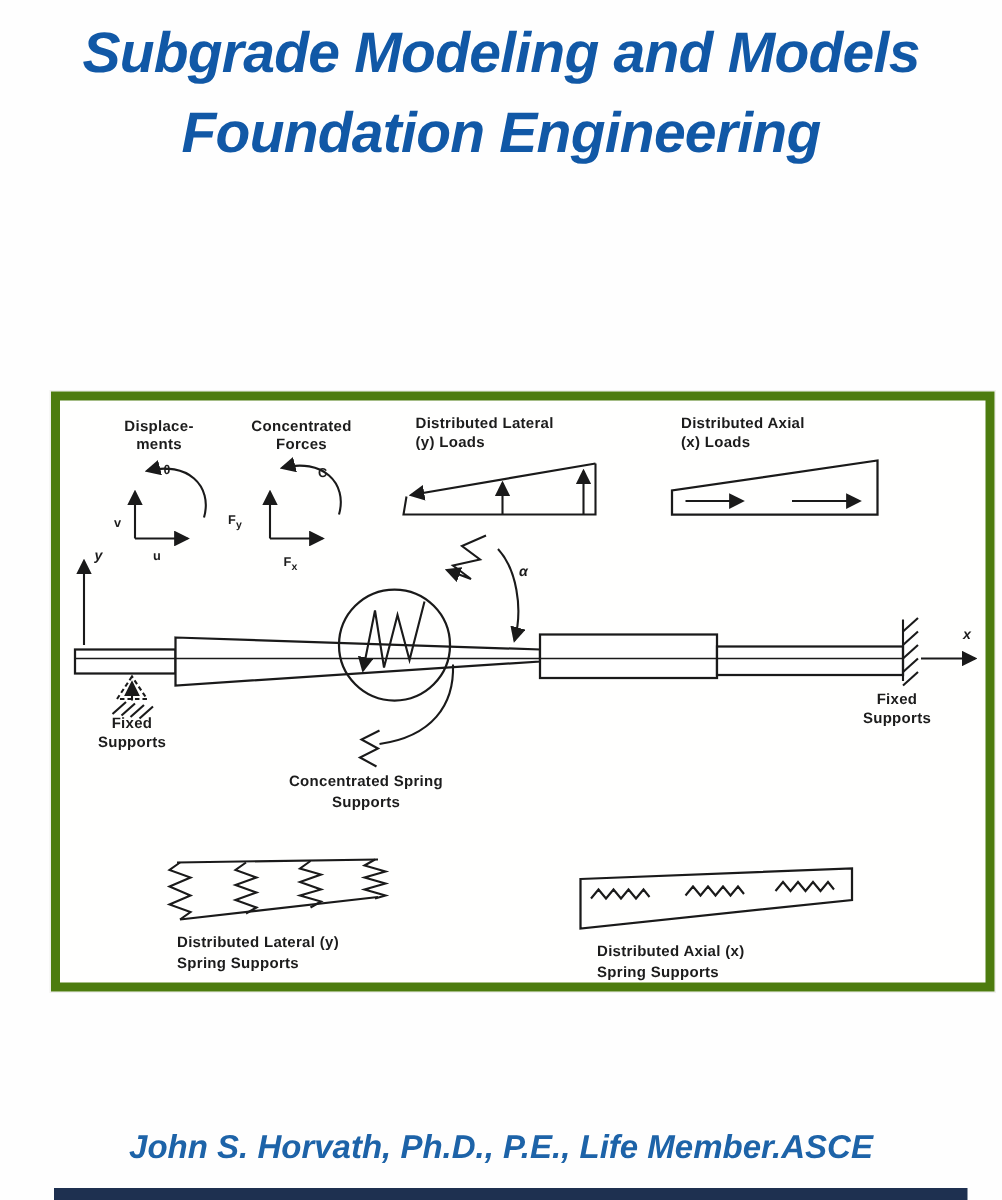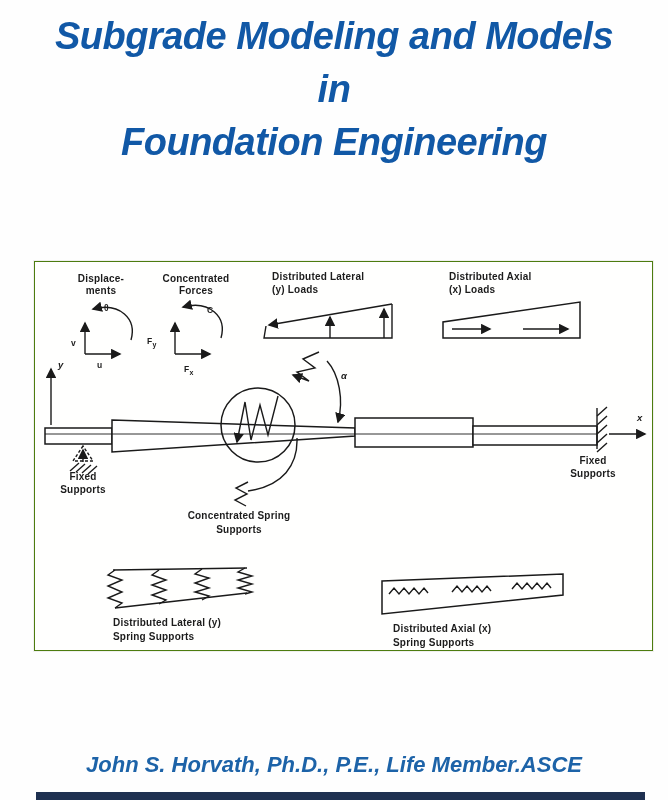--- a/index.html
+++ b/index.html
@@ -9,21 +9,21 @@
   }
   .title-block{
     position:absolute;top:10px;left:0;width:668px;
     text-align:center;color:#1158a6;
     font-weight:bold;font-style:italic;
     font-size:38px;line-height:53px;
     letter-spacing:-0.5px;
   }
   .diagram-box{
     position:absolute;left:34px;top:261px;width:617px;height:388px;
-    background:#fffffe;border:1px solid #4d7c0f;
+    background:#fffffe;border:6px solid #4d7c0f;
     box-shadow:0 0 0 1px #f0f0ee;
   }
   .diagram-box svg{display:block;}
   svg text{
     font-family:"Liberation Sans", sans-serif;
     font-size:10px;font-weight:600;fill:#1c1c1c;letter-spacing:0.2px;
   }
   svg .sym{font-size:8.5px;}
   svg .axis{font-size:9.5px;font-style:italic;}
   .ln{stroke:#1a1a1a;stroke-width:1.4;fill:none;}
@@ -40,21 +40,20 @@
     background:#1e3050;
   }
 </style>
 </head>
 <body>
 
 <div>
 
   <div class="title-block">
     <div>Subgrade Modeling and Models</div>
-    <div>in</div>
     <div>Foundation Engineering</div>
   </div>
 
   <div class="diagram-box">
     <svg width="617" height="388" viewBox="0 0 617 388">
       <defs>
         <marker id="ah" viewBox="0 0 10 10" refX="8.5" refY="5" markerWidth="7.5" markerHeight="7.5" orient="auto-start-reverse">
           <path d="M0,0 L10,5 L0,10 Z" fill="#1a1a1a"></path>
         </marker>
       </defs>

